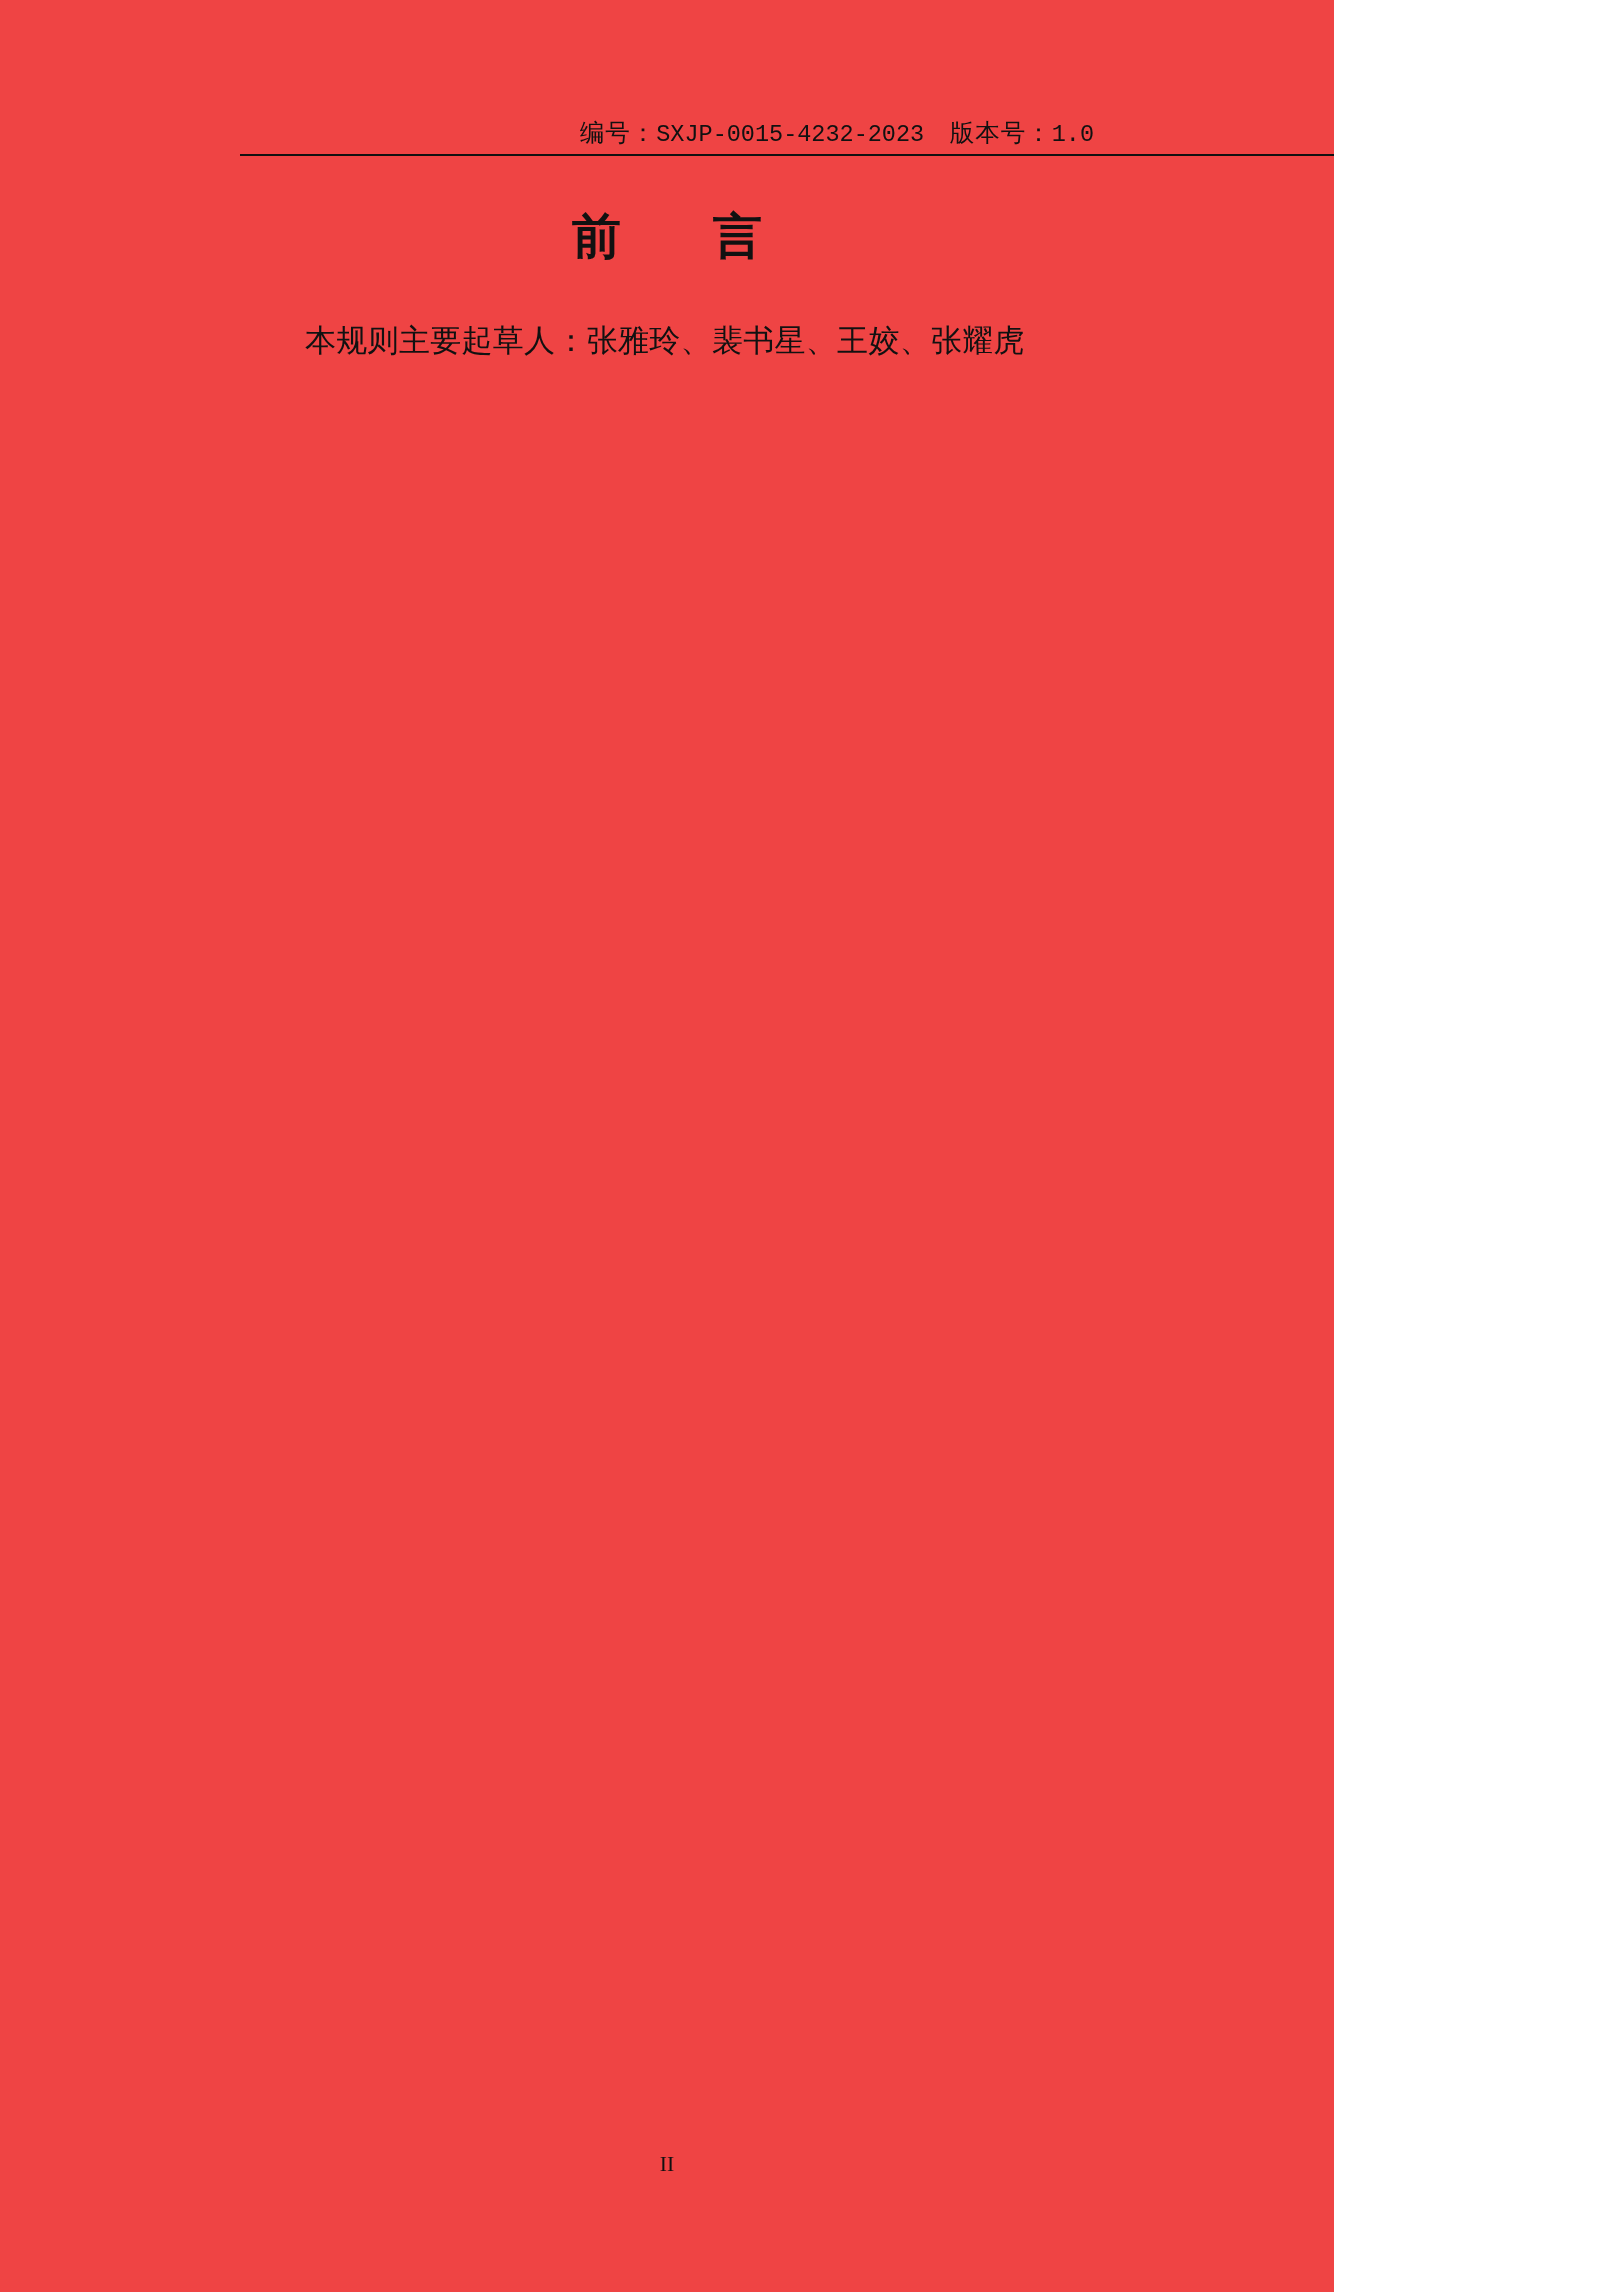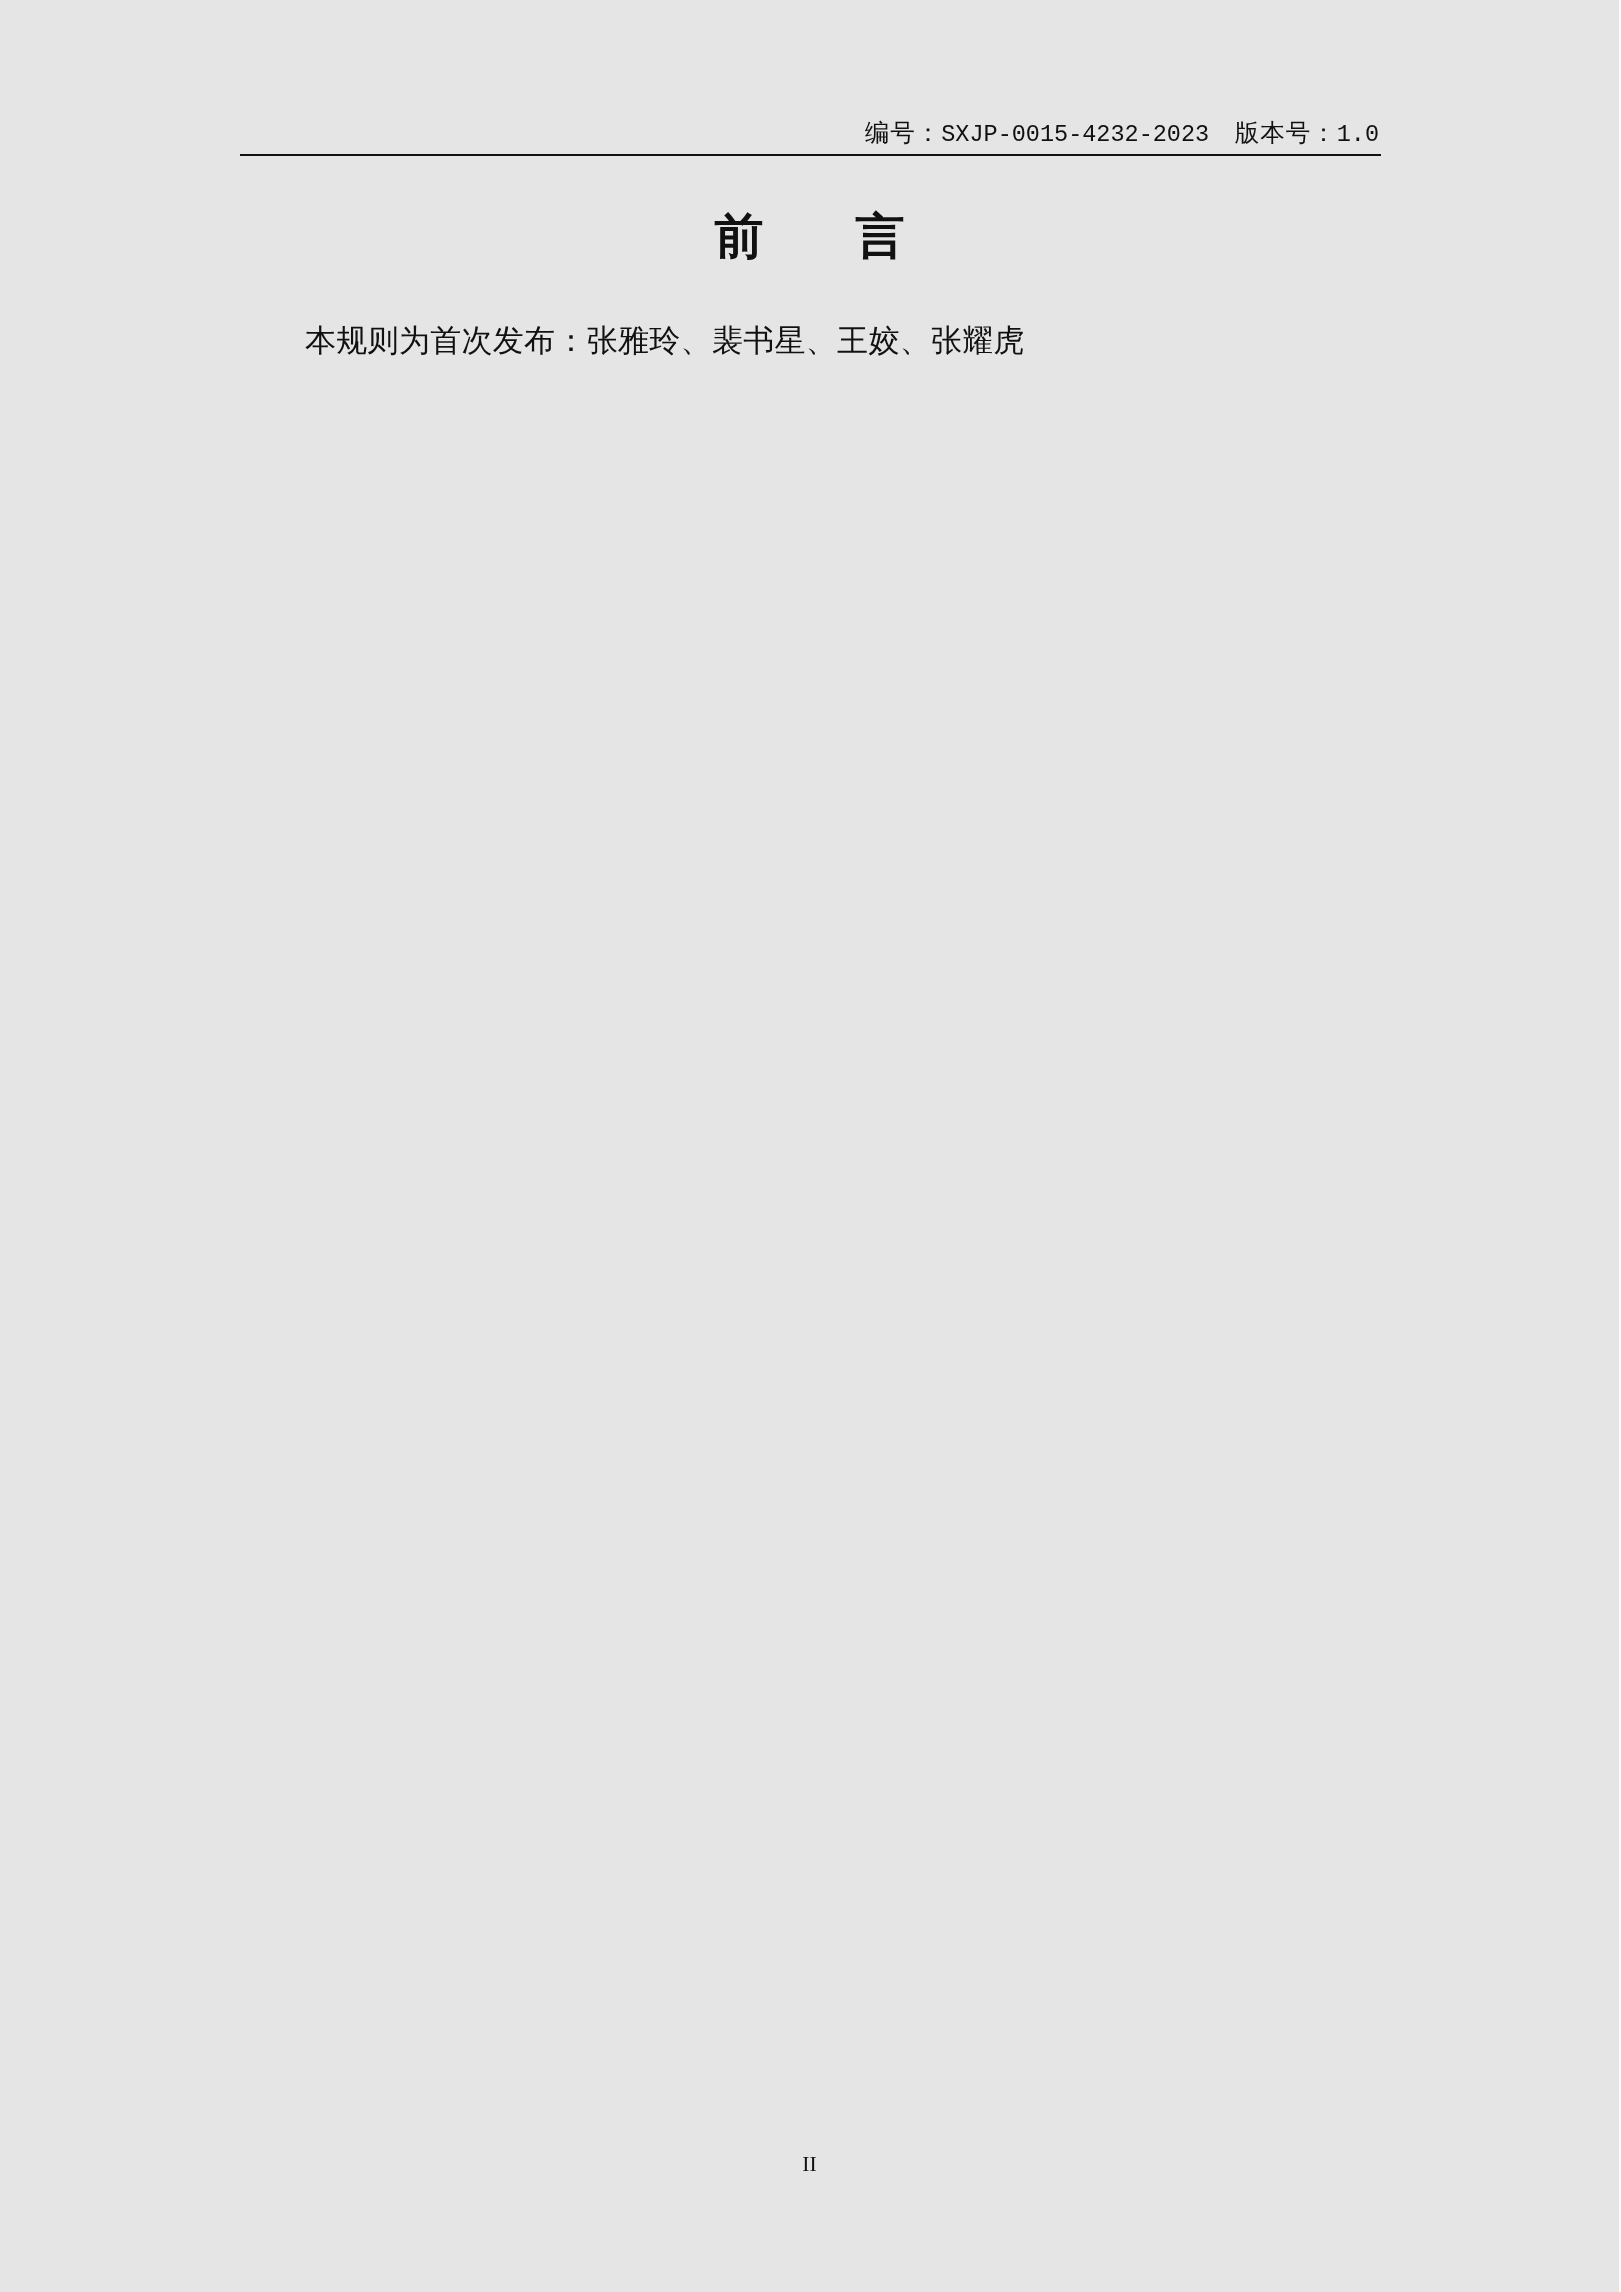--- a/index.html
+++ b/index.html
@@ -2,23 +2,23 @@
 <html><head>
 <meta charset="utf-8">
 <style>
   html, body {
     margin: 0;
     padding: 0;
     background: #ffffff;
   }
   .page {
     position: relative;
-    width: 1619px;
+    width: 1334px;
     height: 2293px;
-    background: #e5e5e5;
+    background: #ef4444;
     box-sizing: border-box;
     font-family: "Liberation Serif", serif;
     color: #111111;
     overflow: hidden;
   }
   .header {
     position: absolute;
     top: 116px;
     left: 240px;
     right: 240px;
@@ -92,21 +92,21 @@
 
   <div class="header">
     <span>编号：</span><span class="hdr-num">SXJP-0015-4232-2023</span><span class="hdr-gap"></span><span>版本号：</span><span class="hdr-num">1.0</span>
   </div>
 
   <div class="header-rule"></div>
 
   <div class="title">前　言</div>
 
   <div class="body">
-    <p class="para">本规则为首次发布：张雅玲、裴书星、王姣、张耀虎</p>
+    <p class="para">本规则主要起草人：张雅玲、裴书星、王姣、张耀虎</p>
   </div>
 
   <div class="footer">
     <span>II</span>
   </div>
 
 </div>
 
 
 </body></html>

